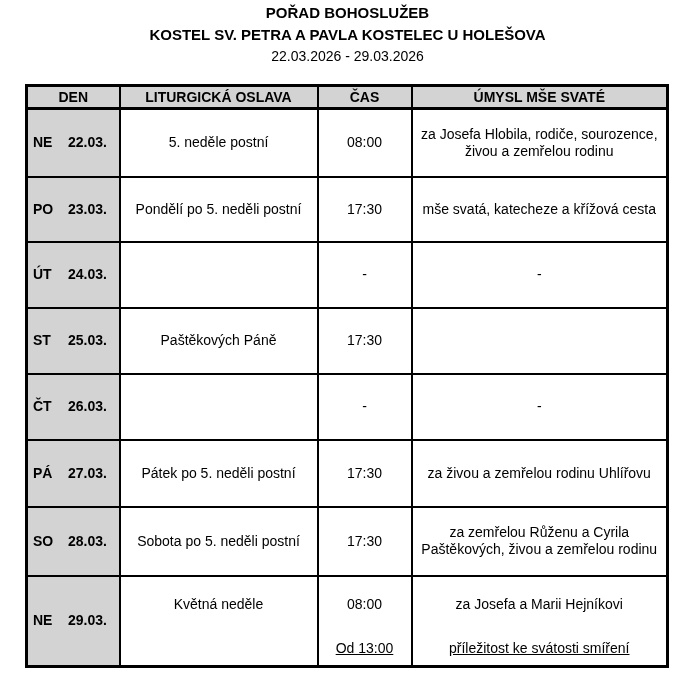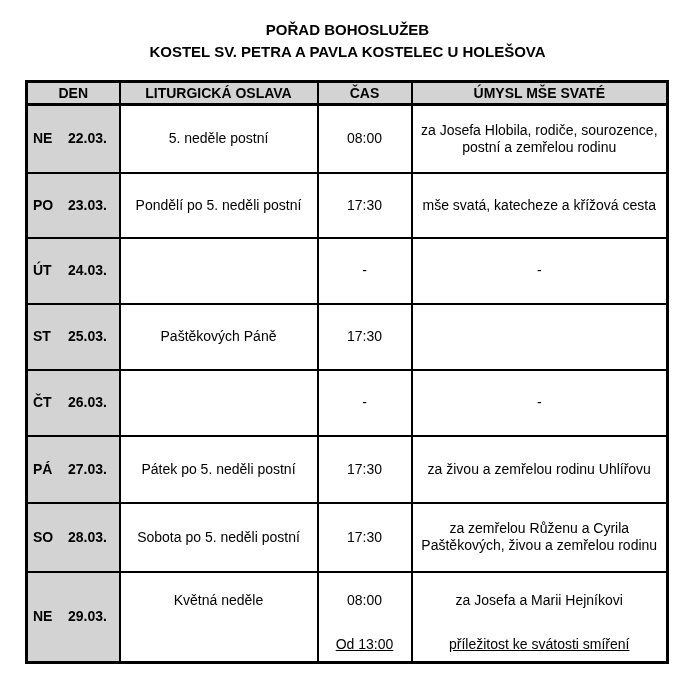--- a/index.html
+++ b/index.html
@@ -12,21 +12,21 @@
   html, body {
     margin: 0;
     padding: 0;
     background: var(--page-bg);
     color: var(--text-color);
     font-family: "Liberation Sans", "DejaVu Sans", sans-serif;
   }
   .page {
     width: 695px;
     height: 700px;
-    padding-top: 19px;
+    padding-top: 2px;
     overflow: hidden;
     background: var(--page-bg);
   }
   .title-block { text-align: center; }
   .title-line {
     font-size: 15px;
     font-weight: bold;
     line-height: 22px;
     margin: 0;
   }
@@ -111,20 +111,21 @@
   }
 </style>
 </head>
 <body>
 
 <div class="page">
 
   <div class="title-block">
     <p class="title-line">POŘAD BOHOSLUŽEB</p>
     <p class="title-line">KOSTEL SV. PETRA A PAVLA KOSTELEC U HOLEŠOVA</p>
+    <p class="date-line">22.03.2026 - 29.03.2026</p>
   </div>
 
   <table class="schedule">
     <colgroup>
       <col style="width:93px">
       <col style="width:198px">
       <col style="width:94px">
       <col style="width:256px">
     </colgroup>
     <tbody>
@@ -137,21 +138,21 @@
 
       <tr class="r1">
         <td class="day-cell">
           <div class="day-wrap">
             <span class="day-abbrev">NE</span>
             <span class="day-date">22.03.</span>
           </div>
         </td>
         <td class="celebration-cell">5. neděle postní</td>
         <td class="time-cell">08:00</td>
-        <td class="intention-cell">za Josefa Hlobila, rodiče, sourozence, postní a zemřelou rodinu</td>
+        <td class="intention-cell">za Josefa Hlobila, rodiče, sourozence, živou a zemřelou rodinu</td>
       </tr>
 
       <tr class="r2">
         <td class="day-cell">
           <div class="day-wrap">
             <span class="day-abbrev">PO</span>
             <span class="day-date">23.03.</span>
           </div>
         </td>
         <td class="celebration-cell">Pondělí po 5. neděli postní</td>

